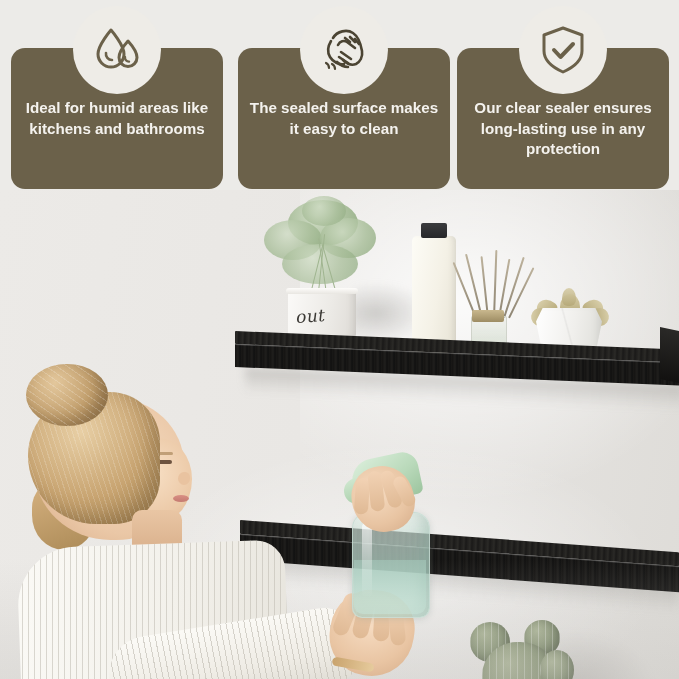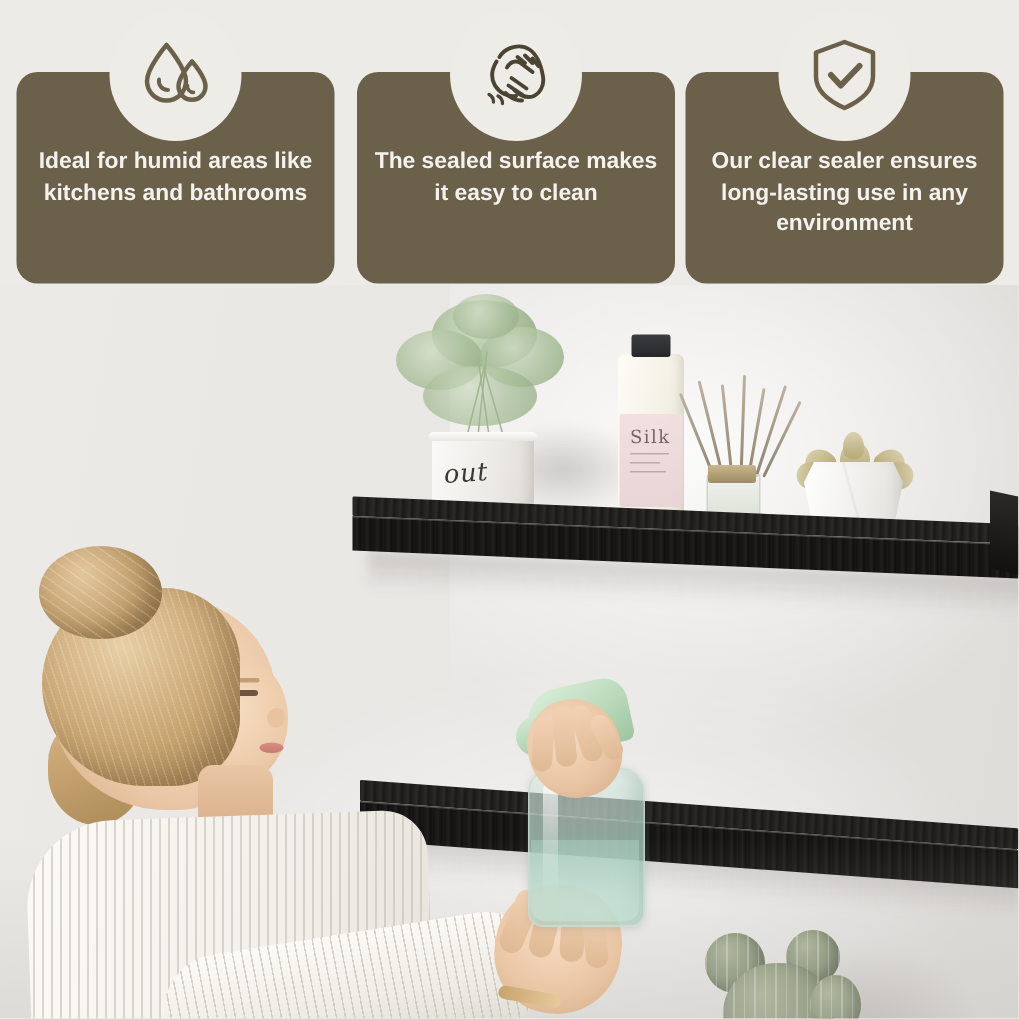--- a/index.html
+++ b/index.html
@@ -232,26 +232,20 @@
       <div class="twig" style="left:78px;top:50px;height:50px;transform:rotate(-16deg);"></div>
     </div>
     <div id="potshadow1"></div>
     <div id="pot1">
       <div class="rim"></div>
       <div class="script">out</div>
     </div>
 
     <div id="bottle">
       <div class="cap"></div>
-      <div class="label">
-        <div class="ltxt">Silk</div>
-        <div class="lline" style="top:26px;"></div>
-        <div class="lline" style="top:32px;width:20px;"></div>
-        <div class="lline" style="top:38px;width:24px;"></div>
-      </div>
     </div>
 
     <div id="diffuser">
       <div class="reed" style="left:20px;height:60px;transform:rotate(-22deg);"></div>
       <div class="reed" style="left:26px;height:66px;transform:rotate(-14deg);"></div>
       <div class="reed" style="left:32px;height:62px;transform:rotate(-6deg);"></div>
       <div class="reed" style="left:38px;height:68px;transform:rotate(2deg);"></div>
       <div class="reed" style="left:43px;height:60px;transform:rotate(10deg);"></div>
       <div class="reed" style="left:48px;height:64px;transform:rotate(18deg);"></div>
       <div class="reed" style="left:53px;height:56px;transform:rotate(26deg);"></div>
@@ -393,17 +387,17 @@
       <div class="txt">Ideal for humid areas like kitchens and bathrooms</div>
     </div>
 
     <div class="card" id="card3">
       <div class="badge">
         <svg width="56" height="56" viewBox="0 0 56 56" fill="none" stroke="#6b614a" stroke-width="3" stroke-linecap="round" stroke-linejoin="round">
           <path d="M28 6 L47 13 v16 c0 11 -10 17 -19 21 C19 46 9 40 9 29 V13 Z"></path>
           <path d="M19 28 l6.5 7 L38 22" stroke-width="4"></path>
         </svg>
       </div>
-      <div class="txt">Our clear sealer ensures long-lasting use in any environment</div>
+      <div class="txt">Our clear sealer ensures long-lasting use in any protection</div>
     </div>
 
   </div>
 </div>
 
 </body></html>

